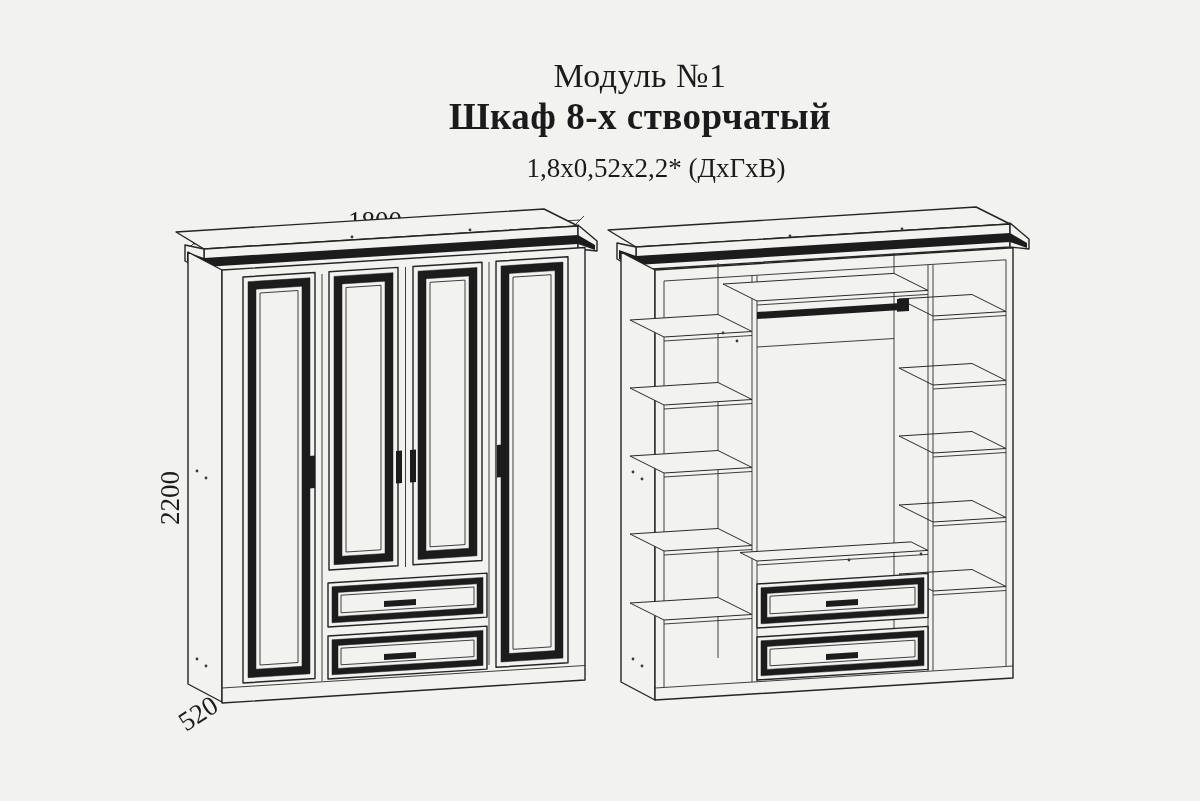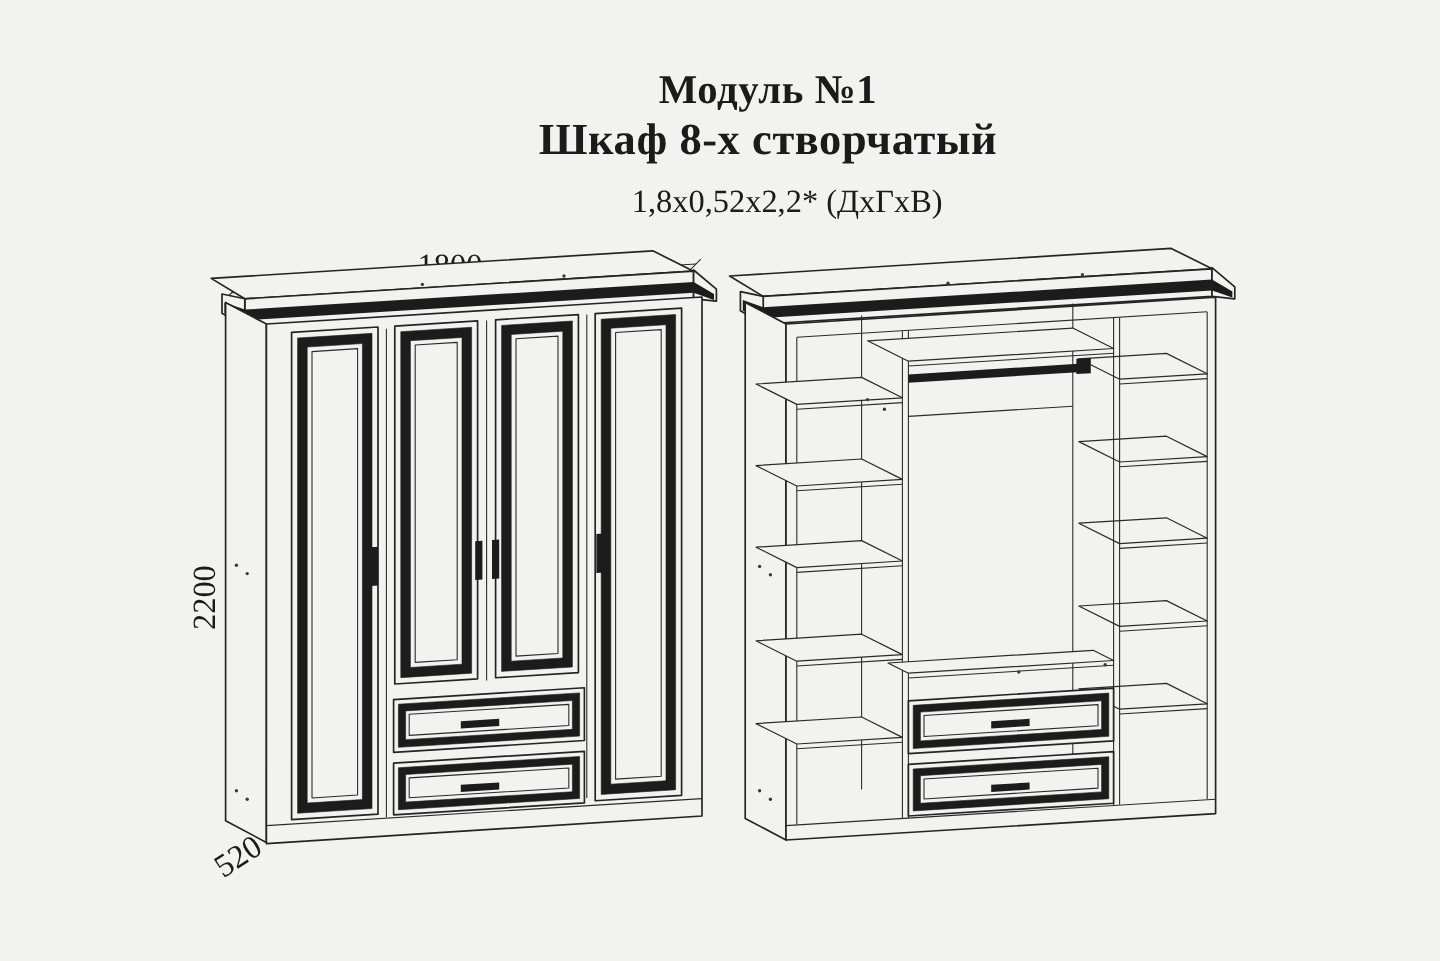--- a/index.html
+++ b/index.html
@@ -9,21 +9,21 @@
     background:#f2f2f1;
     overflow:hidden;
     font-family:"Liberation Serif", serif;
   }
   .header{
     position:absolute;
     left:80px;top:0;width:1120px;
     text-align:center;
     color:#1b1b1b;
   }
-  .title-line1{position:absolute;left:0;width:100%;top:57px;font-size:34px;font-weight:bold;letter-spacing:.5px;}
+  .title-line1{position:absolute;left:0;width:100%;top:57px;font-size:34px;font-weight:normal;letter-spacing:.5px;}
   .title-line2{position:absolute;left:0;width:100%;top:95px;font-size:37px;font-weight:bold;letter-spacing:.5px;}
   .title-line3{position:absolute;left:16px;width:100%;top:153px;font-size:27px;font-weight:normal;}
   svg{position:absolute;left:0;top:0;}
   .ln-thin{fill:none;stroke:#2a2a2a;stroke-width:0.9;stroke-linejoin:round;}
   .face{fill:#f2f2f1;stroke:#242424;stroke-width:1.4;stroke-linejoin:round;}
   .face-thin{fill:#f2f2f1;stroke:#2a2a2a;stroke-width:1;stroke-linejoin:round;}
   .blk{fill:#1c1c1c;stroke:none;}
   .ring{fill:#1c1c1c;fill-rule:evenodd;stroke:#1c1c1c;stroke-width:.5;}
   .dim-text{font-family:"Liberation Serif", serif;font-size:27px;fill:#1b1b1b;}
   .dot{fill:#3a3a3a;stroke:none;}

